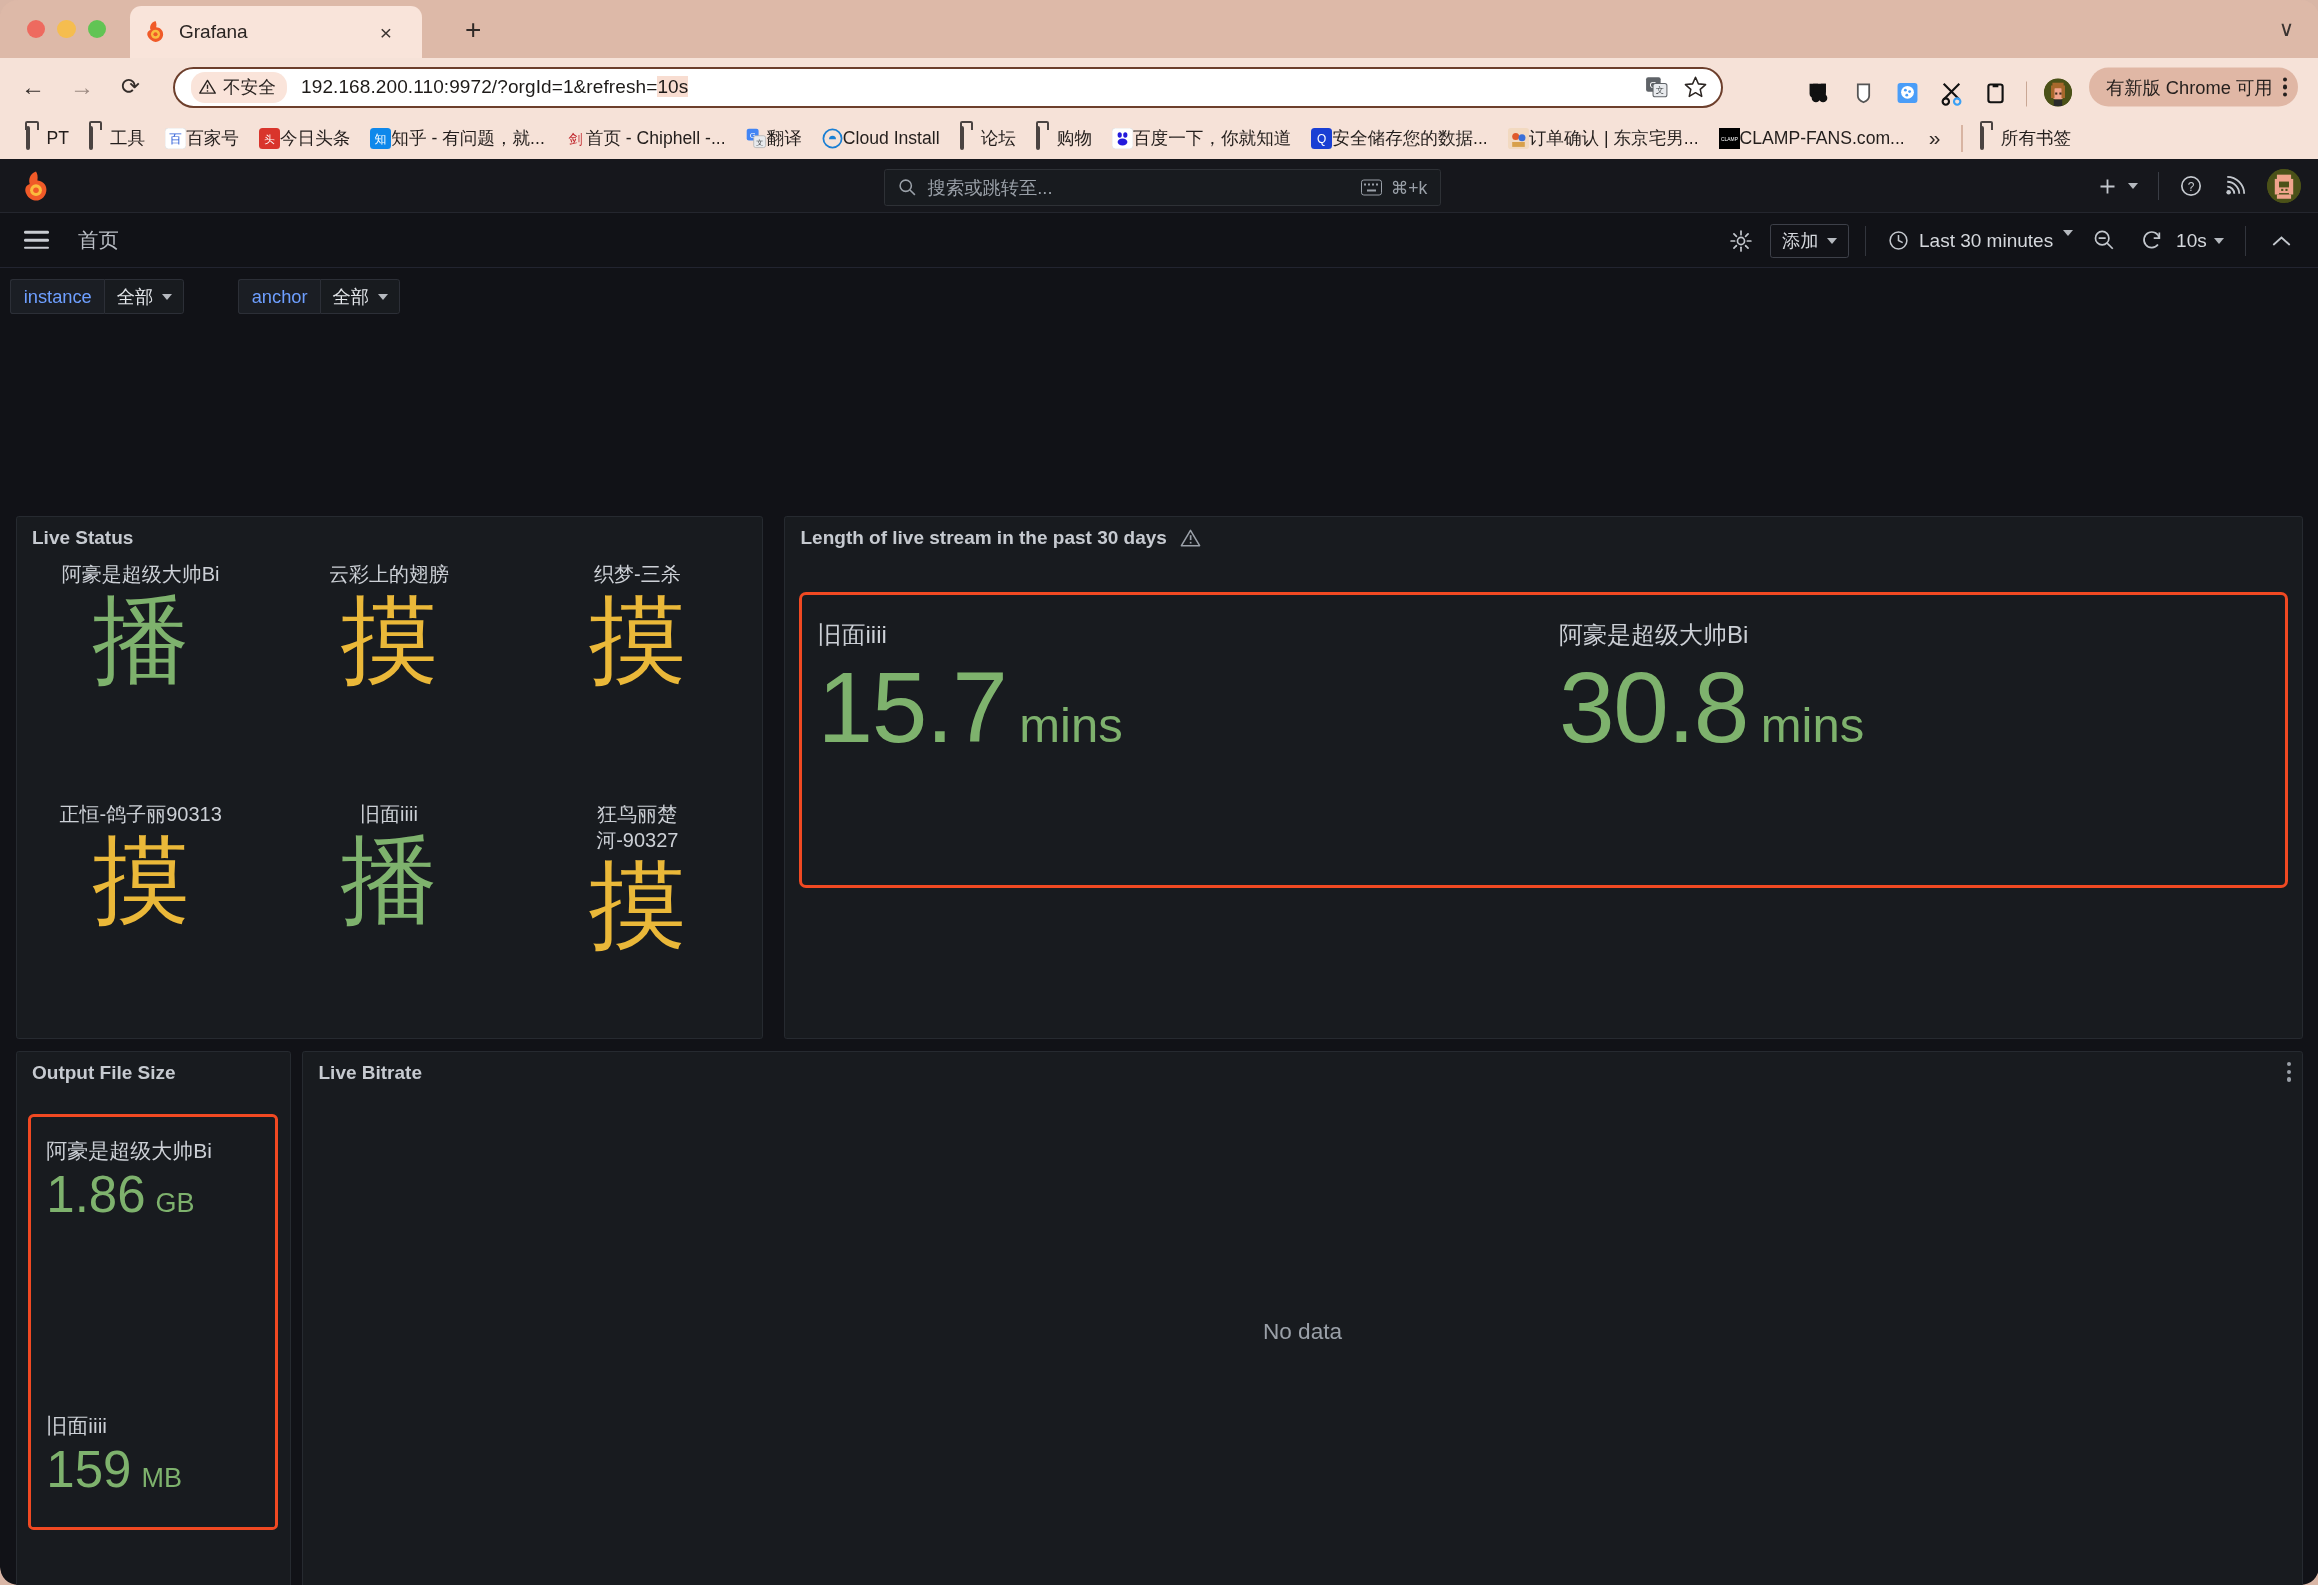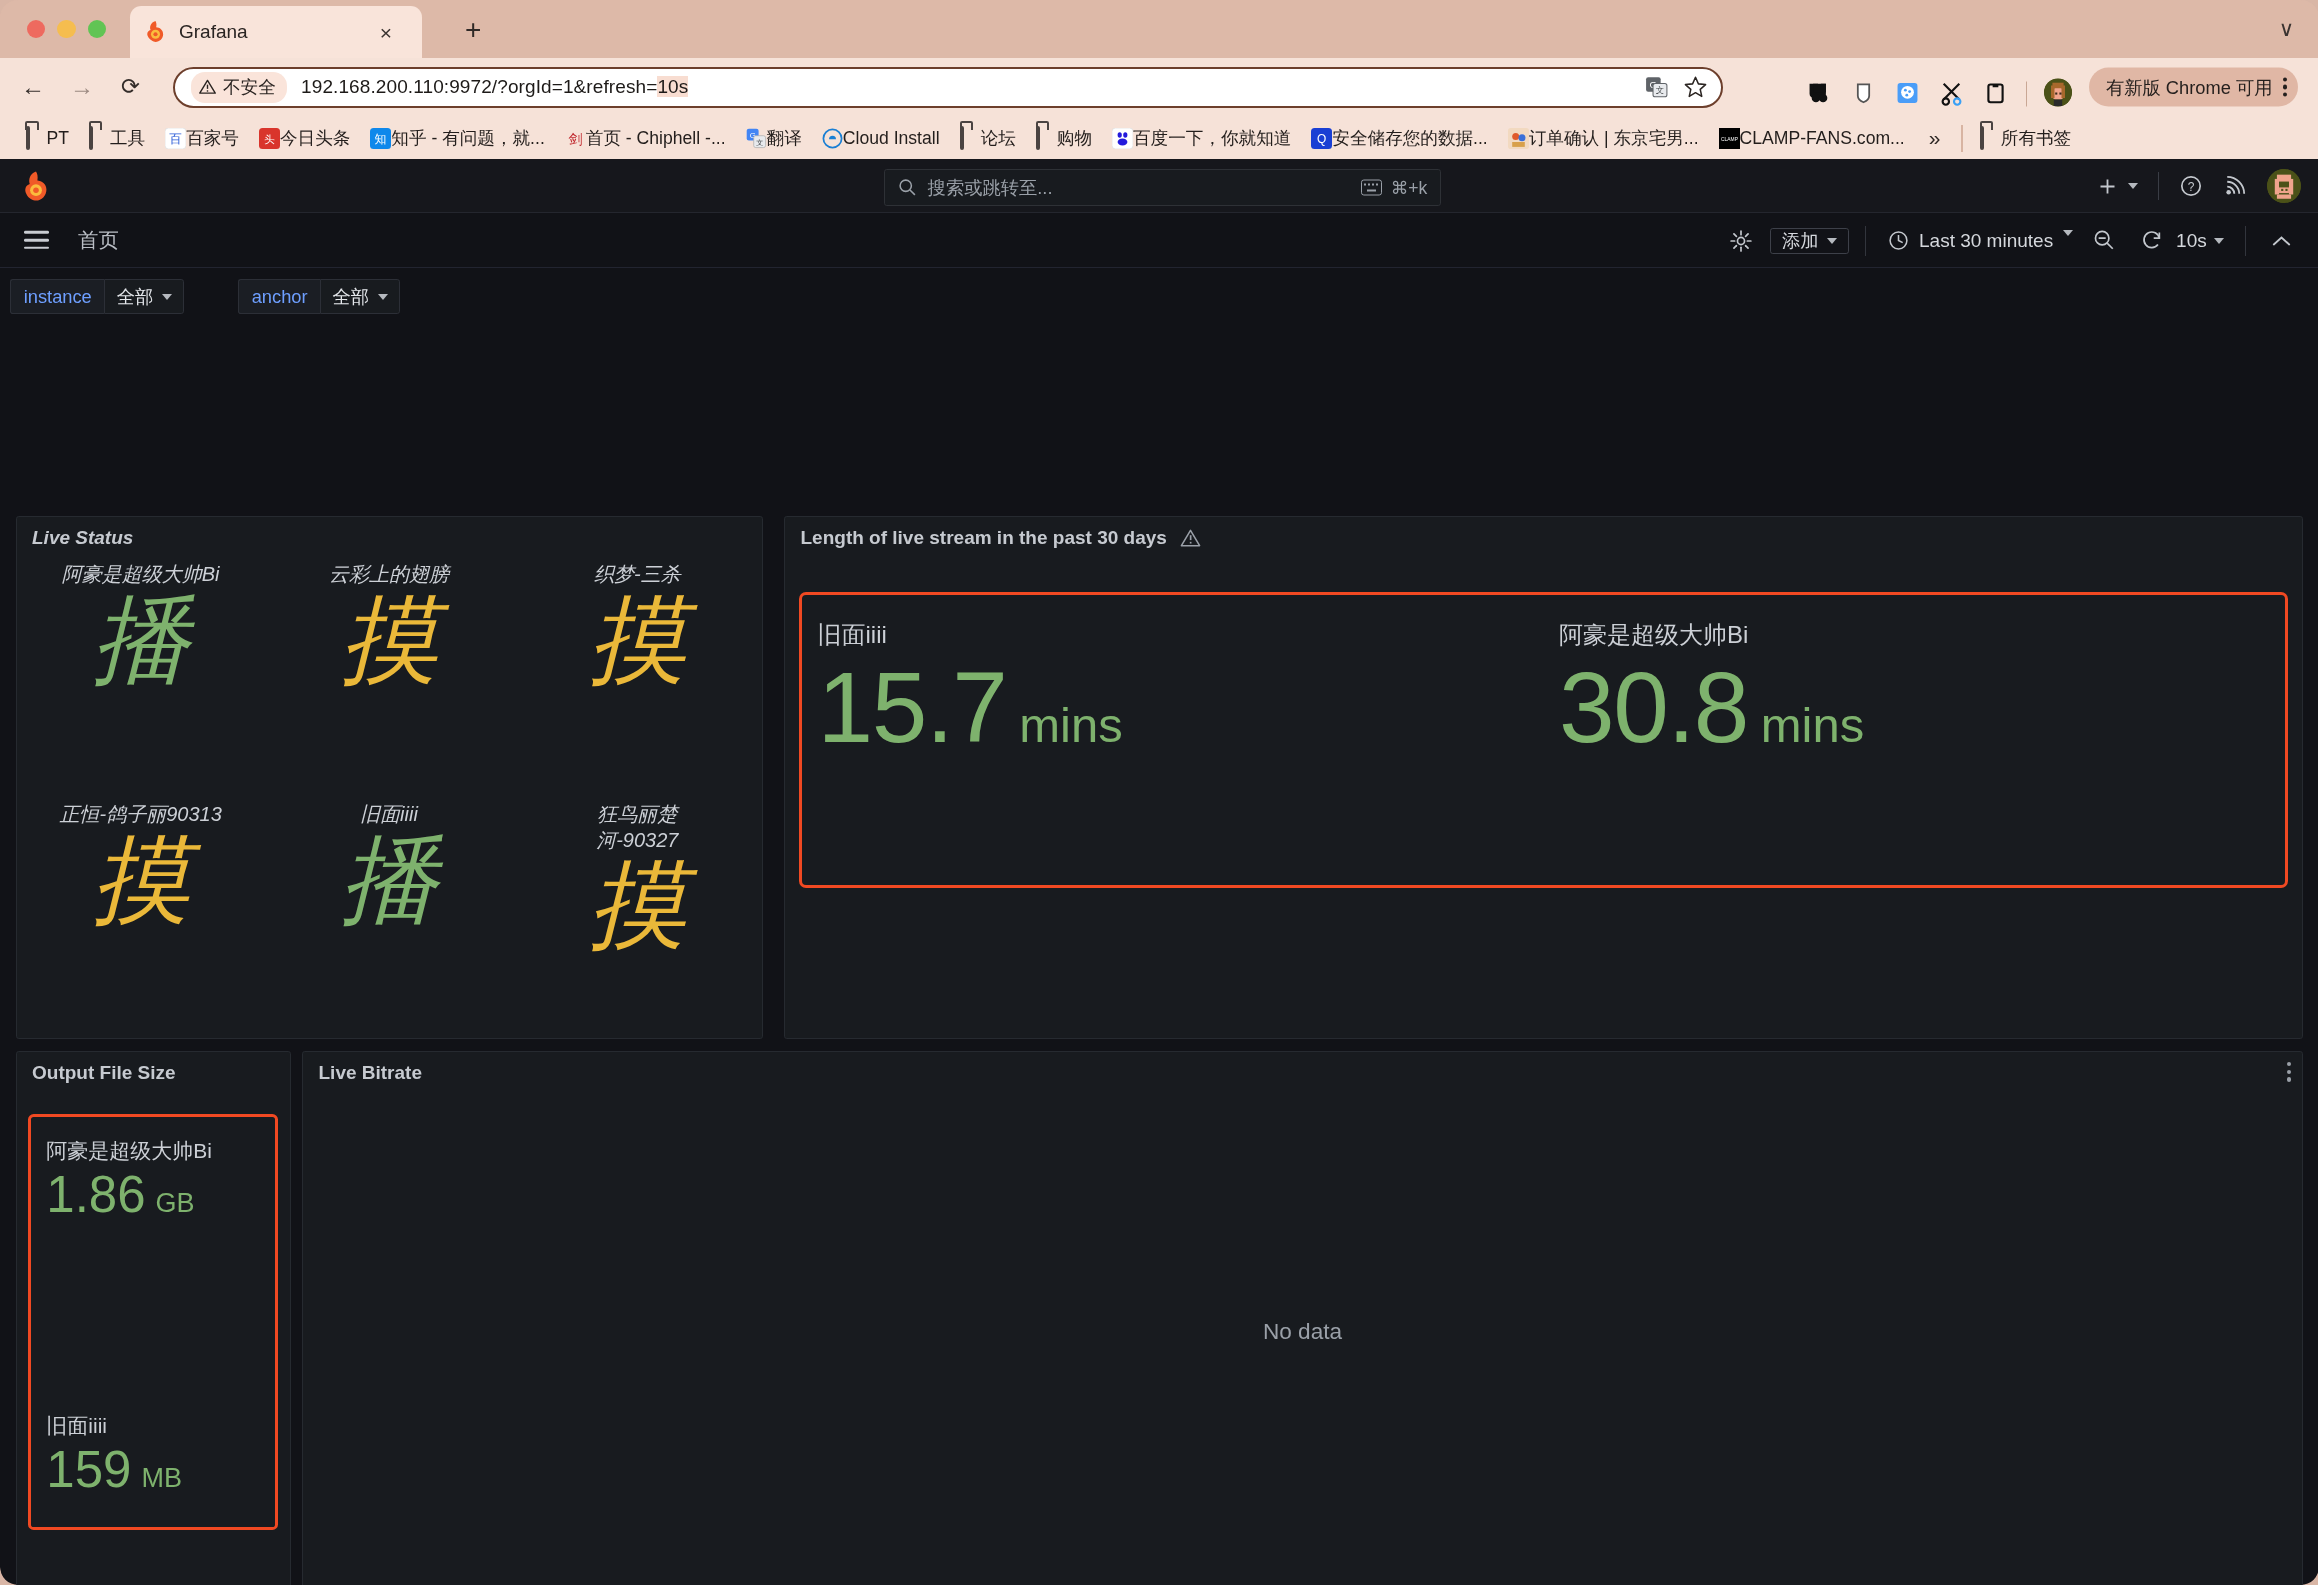--- a/index.html
+++ b/index.html
@@ -188,21 +188,21 @@
   .hamburger { position: absolute; left: 24px; top: 50%; transform: translateY(-50%); width: 25px; height: 18.3px; }
   .hamburger i { display: block; height: 2.8px; background: #c9ccd2; border-radius: 1.4px; margin-bottom: 5px; }
   .hamburger i:last-child { margin-bottom: 0; }
   .breadcrumb { position: absolute; left: 78px; top: 50%; transform: translateY(-50%); font-size: 20.4px; color: #b9bdc4; }
 
   .dash-actions { position: absolute; right: 17px; top: 0; height: 55px; display: flex; align-items: center; gap: 0; }
   .gear-btn { padding: 0 12.7px; }
   .add-btn {
     display: flex; align-items: center; gap: 8.5px;
     border: 0.7px solid #3d4049; border-radius: 2.8px;
-    height: 26px; padding: 0 11.3px; margin-left: 4.2px;
+    height: 34px; padding: 0 11.3px; margin-left: 4.2px;
     font-size: 18.3px; color: #d5d8dd;
   }
   .da-sep { width: 0.7px; height: 30px; background: #32353d; margin: 0 15.5px; }
   .timerange {
     display: flex; gap: 10px;
     font-size: 19px; color: #d5d8dd;
     padding: 0 7px;
   }
   .zoomout-btn, .refresh-btn { padding: 0 12.7px; }
   .refresh-int { display: flex; align-items: center; gap: 7px; font-size: 19px; color: #d5d8dd; padding-right: 5.6px;}
@@ -235,21 +235,21 @@
   }
   .panel-title {
     position: absolute; left: 15.5px; top: 10px;
     font-size: 19px; font-weight: bold; color: #c6cad0;
     display: flex; align-items: center; gap: 12.7px;
   }
   .panel-menu { position: absolute; right: 11.3px; top: 10px; display: flex; flex-direction: column; gap: 3.5px; }
   .panel-menu i { width: 4.2px; height: 4.2px; border-radius: 50%; background: #9aa0a8; display: block; }
 
   
-  #panel-live-status { left: 15.5px; top: 357px; width: 747px; height: 523px; font-style: italic; }
+  #panel-live-status { left: 15.5px; top: 357px; width: 747px; height: 523px; }
   .ls-grid {
     position: absolute; left: 0; top: 41px; width: 100%; height: calc(100% - 41px);
     display: grid; grid-template-columns: repeat(3, 1fr); grid-template-rows: repeat(2, 1fr);
   }
   .ls-cell { position: relative; display: flex; flex-direction: column; align-items: center; justify-content: flex-start; padding-top: 4.2px; }
   .ls-name {
     font-size: 20px; color: #ccd0d6; text-align: center; line-height: 1.28;
     max-width: 94%;
   }
   .ls-glyph {

